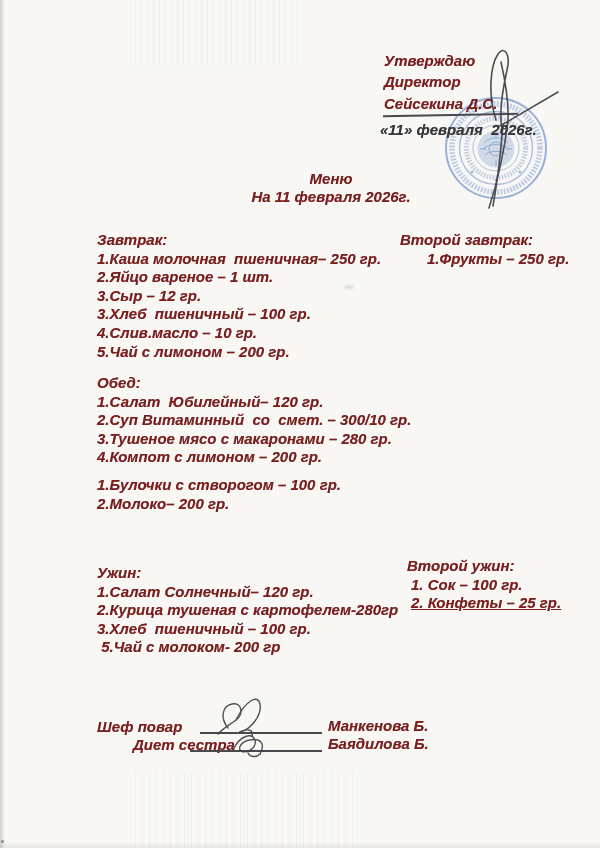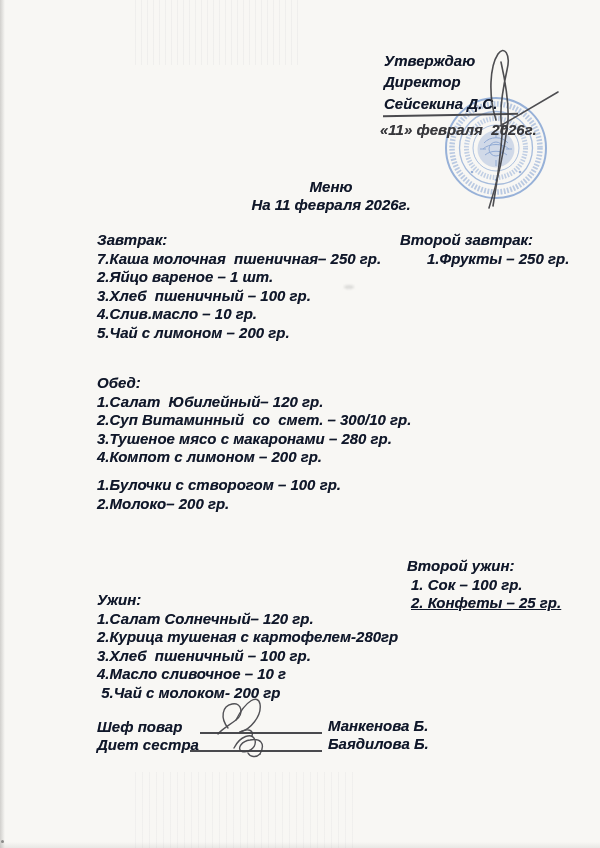--- a/index.html
+++ b/index.html
@@ -14,21 +14,21 @@
   .t{
     position:absolute;
     font:italic 700 15px/18.6px "Liberation Sans",sans-serif;
     color:#37373b;
     white-space:pre;
     text-shadow:0 0 .5px rgba(55,55,60,.55);
   }
   .block{position:absolute;}
   .t-line{
     font:italic 700 15px/18.6px "Liberation Sans",sans-serif;
-    color:#0f172a;
+    color:#7f1d1d;
     white-space:pre;
     text-shadow:0 0 .5px rgba(55,55,60,.55);
   }
   .appr .t-line{line-height:21.3px;}
   .sig-line{position:absolute;height:1.6px;background:#4a4a4e;}
   svg{position:absolute;}
 </style>
 </head>
 <body>
 
@@ -82,29 +82,30 @@
 
   <svg style="left:420px;top:45px;z-index:3;" width="160" height="180" viewBox="0 0 160 180">
     <g fill="none" stroke="#3c3c40" stroke-width="1.6" stroke-linecap="round" opacity=".9">
       <path d="M76,75 C68,50 70,21 78,9 C84,0 91,9 87,25 C83,43 80,59 81,75 C81,87 87,87 88,75 C89,57 85,35 81,17"></path>
       <path d="M83,79 C81,105 78,133 73,161"></path>
       <path d="M88,77 C84,107 78,135 69,163"></path>
       <path d="M80,81 L138,47"></path>
     </g>
   </svg>
 
-  <div class="block" style="left:231px;top:178px;width:200px;text-align:center;">
+  <div class="block" style="left:231px;top:170px;width:200px;text-align:center;">
     <div class="t-line" style="line-height:18px;">Меню</div>
     <div class="t-line" style="line-height:18px;">На 11 февраля 2026г.</div>
   </div>
 
   <div class="block" style="left:97px;top:231px;">
     <div class="t-line">Завтрак:</div>
-    <div class="t-line">7.Каша молочная  пшеничная– 250 гр.</div>
+    <div class="t-line">1.Каша молочная  пшеничная– 250 гр.</div>
     <div class="t-line">2.Яйцо вареное – 1 шт.</div>
+    <div class="t-line">3.Сыр – 12 гр.</div>
     <div class="t-line">3.Хлеб  пшеничный – 100 гр.</div>
     <div class="t-line">4.Слив.масло – 10 гр.</div>
     <div class="t-line">5.Чай с лимоном – 200 гр.</div>
   </div>
 
   <div class="block" style="left:400px;top:231px;">
     <div class="t-line">Второй завтрак:</div>
     <div class="t-line" style="padding-left:27px;">1.Фрукты – 250 гр.</div>
   </div>
 
@@ -114,38 +115,37 @@
     <div class="t-line">2.Суп Витаминный  со  смет. – 300/10 гр.</div>
     <div class="t-line">3.Тушеное мясо с макаронами – 280 гр.</div>
     <div class="t-line">4.Компот с лимоном – 200 гр.</div>
   </div>
 
   <div class="block" style="left:97px;top:476px;">
     <div class="t-line">1.Булочки с створогом – 100 гр.</div>
     <div class="t-line">2.Молоко– 200 гр.</div>
   </div>
 
-  <div class="block" style="left:97px;top:564px;margin-top:27px;">
+  <div class="block" style="left:97px;top:564px;">
     <div class="t-line">Ужин:</div>
     <div class="t-line">1.Салат Солнечный– 120 гр.</div>
     <div class="t-line">2.Курица тушеная с картофелем-280гр</div>
     <div class="t-line">3.Хлеб  пшеничный – 100 гр.</div>
-    <div class="t-line">4.Масло сливочное – 10 г</div>
     <div class="t-line"> 5.Чай с молоком- 200 гр</div>
   </div>
 
   <div class="block" style="left:407px;top:557px;">
     <div class="t-line">Второй ужин:</div>
     <div class="t-line" style="padding-left:4px;">1. Сок – 100 гр.</div>
     <div class="t-line" style="padding-left:4px;text-decoration:underline;">2. Конфеты – 25 гр.</div>
   </div>
 
   <div class="block" style="left:97px;top:718px;">
     <div class="t-line" style="line-height:18px;">Шеф повар</div>
-    <div class="t-line" style="line-height:18px;">Диет сестра</div>
+    <div class="t-line" style="line-height:18px;margin-left:36px;">Диет сестра</div>
   </div>
 
   <div class="sig-line" style="left:200px;top:732px;width:122px;"></div>
   <div class="sig-line" style="left:190px;top:750px;width:132px;"></div>
 
   <div class="block" style="left:328px;top:717px;">
     <div class="t-line" style="line-height:18px;">Манкенова Б.</div>
     <div class="t-line" style="line-height:18px;">Баядилова Б.</div>
   </div>
 

